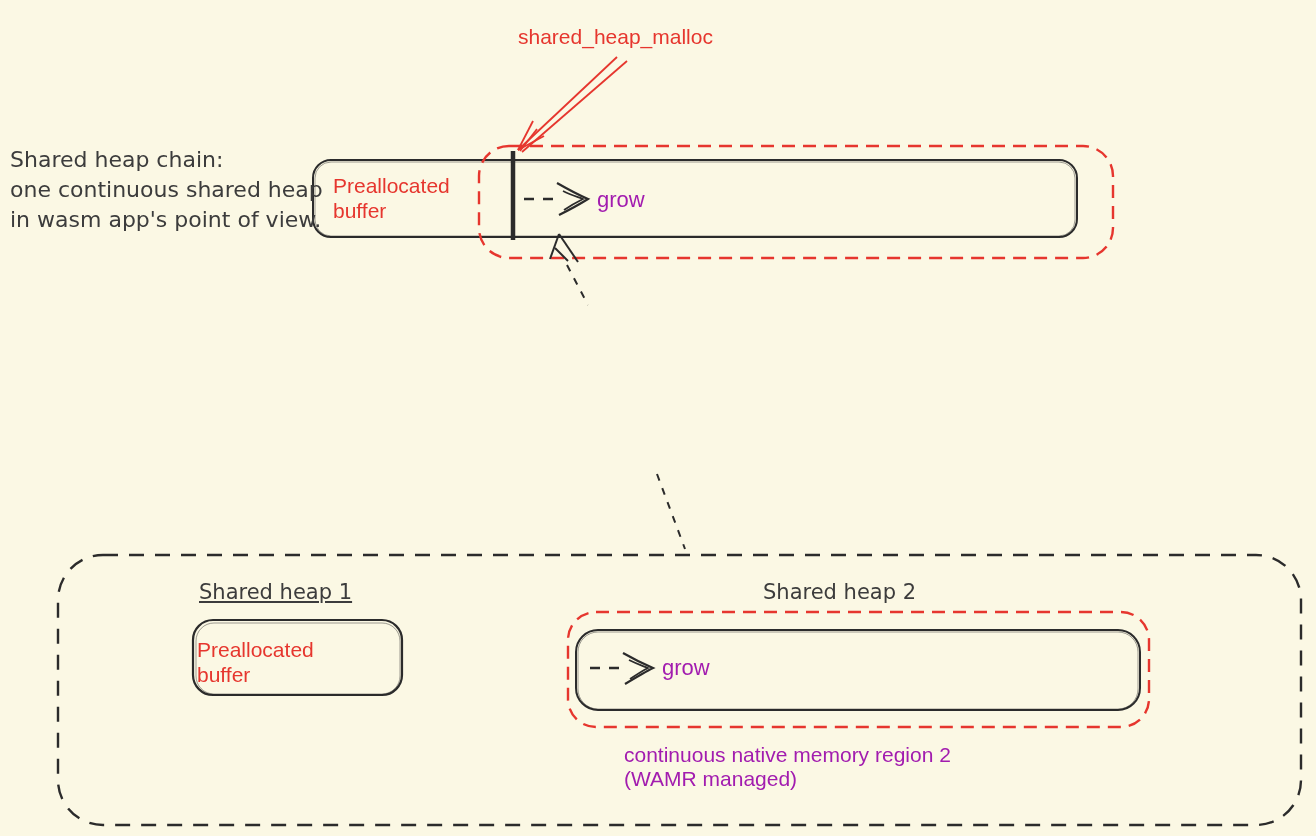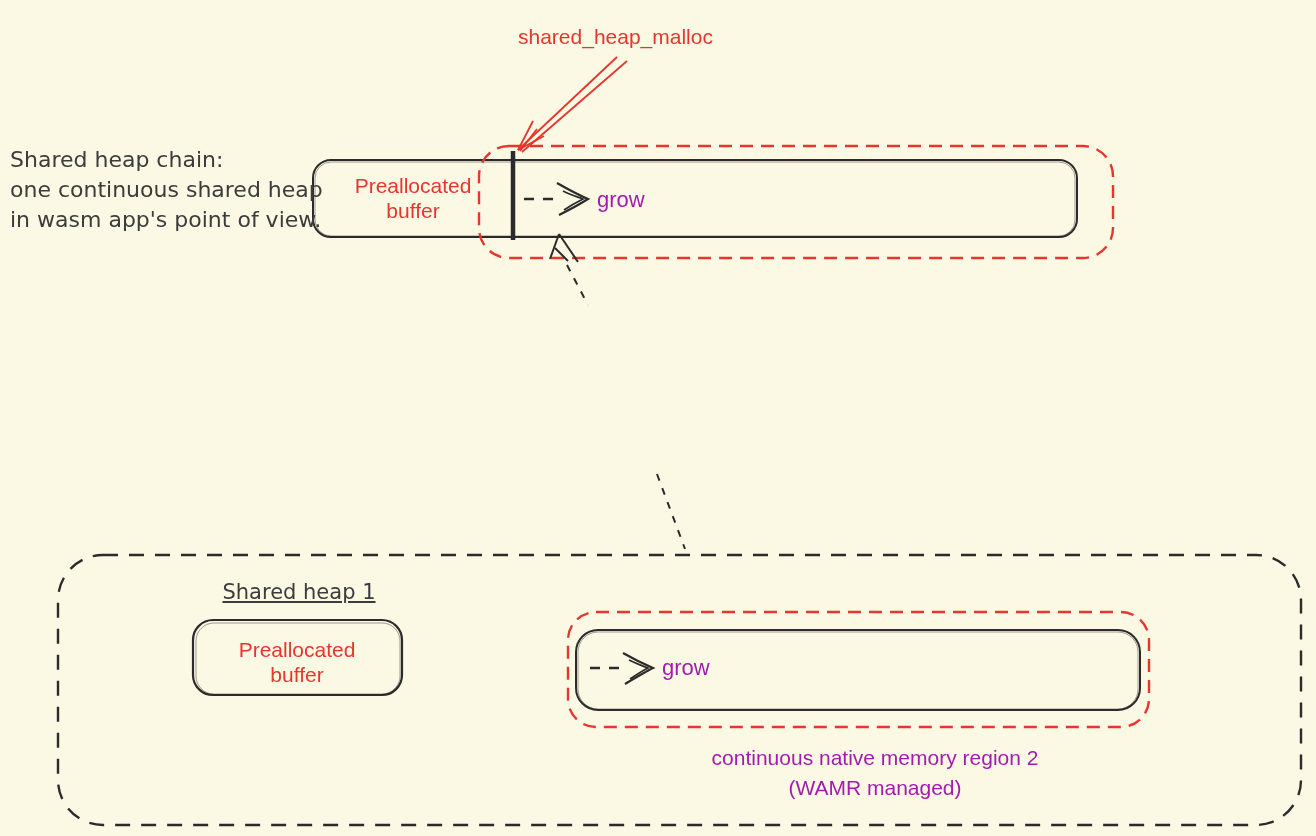--- a/index.html
+++ b/index.html
@@ -16,33 +16,33 @@
     overflow:hidden;position:relative;
   }
   #canvas{position:relative;width:1316px;height:836px;}
   svg{position:absolute;left:0;top:0;}
   .s-ink{stroke:var(--ink);fill:none;}
   .s-red{stroke:var(--red);fill:none;}
   .txt{position:absolute;white-space:pre-line;}
   .rounded{font-family:"DejaVu Sans",sans-serif;color:var(--text);}
   .plain{font-family:"Liberation Sans",sans-serif;color:#a21caf;}
   .red-text{color:var(--red);}
-  .center{text-align:center;}
+  .center{text-align:left;}
 
   #malloc-label{left:518px;top:25px;font-size:21px;}
   #chain-note{left:10px;top:145px;font-size:22px;line-height:30px;}
   #prealloc-top{left:333px;top:173px;width:160px;font-size:21px;line-height:25px;}
   #grow-top{left:597px;top:187px;font-size:22px;}
   #middle-note{left:470px;top:318px;width:320px;font-size:21px;line-height:30px;}
   #heap1-title{left:199px;top:580px;width:200px;font-size:21px;text-decoration:underline;}
   #heap1-label{left:197px;top:637px;width:200px;font-size:21px;line-height:25px;}
   #heap1-caption{left:97px;top:721px;width:400px;font-size:21px;line-height:22px;}
   #heap2-title{left:763px;top:580px;width:200px;font-size:21px;}
   #grow-bottom{left:662px;top:655px;font-size:22px;}
-  #heap2-caption{left:665px;top:743px;width:420px;font-size:21px;line-height:30px;}
+  #heap2-caption{left:624px;top:743px;width:420px;font-size:21px;line-height:24px;}
 </style>
 </head>
 <body>
 
 <div id="canvas">
 
   <svg width="1316" height="836" viewBox="0 0 1316 836">
 
     <g>
       <rect class="s-ink" x="313" y="160" width="764" height="77" rx="18" stroke-width="2"></rect>
@@ -109,18 +109,19 @@
 
   <div id="grow-top" class="txt plain">grow</div>
 
 
   <div id="heap1-title" class="txt rounded center">Shared heap 1</div>
 
   <div id="heap1-label" class="txt plain red-text center">Preallocated
 buffer</div>
 
 
+  <div id="heap2-title" class="txt rounded center">Shared heap 2</div>
 
   <div id="grow-bottom" class="txt plain">grow</div>
 
   <div id="heap2-caption" class="txt plain center">continuous native memory region 2
 (WAMR managed)</div>
 </div>
 
 </body></html>

